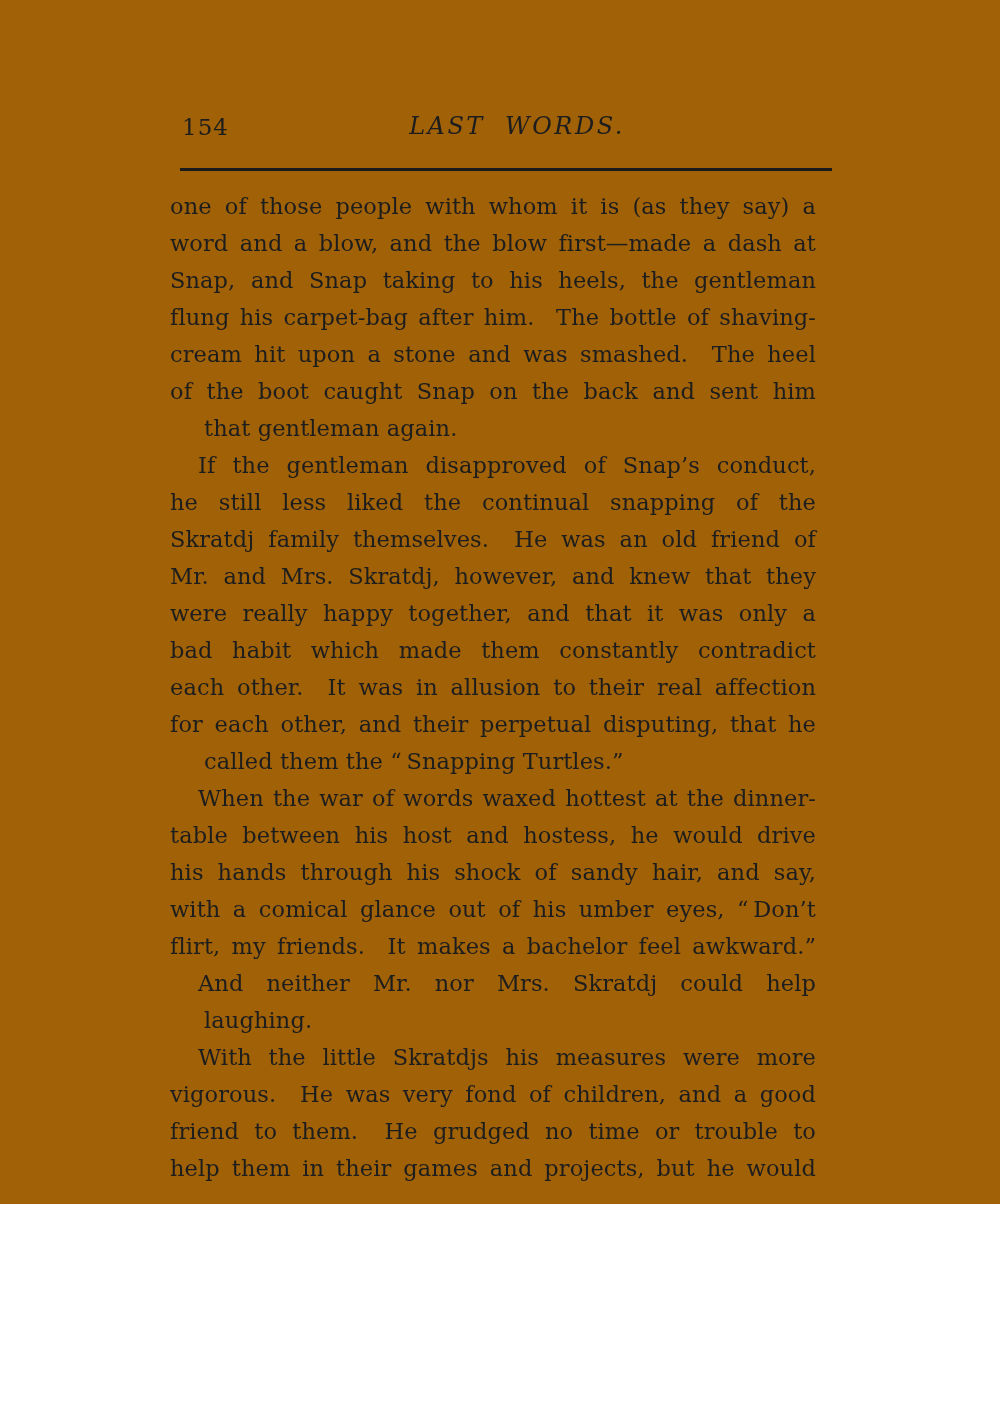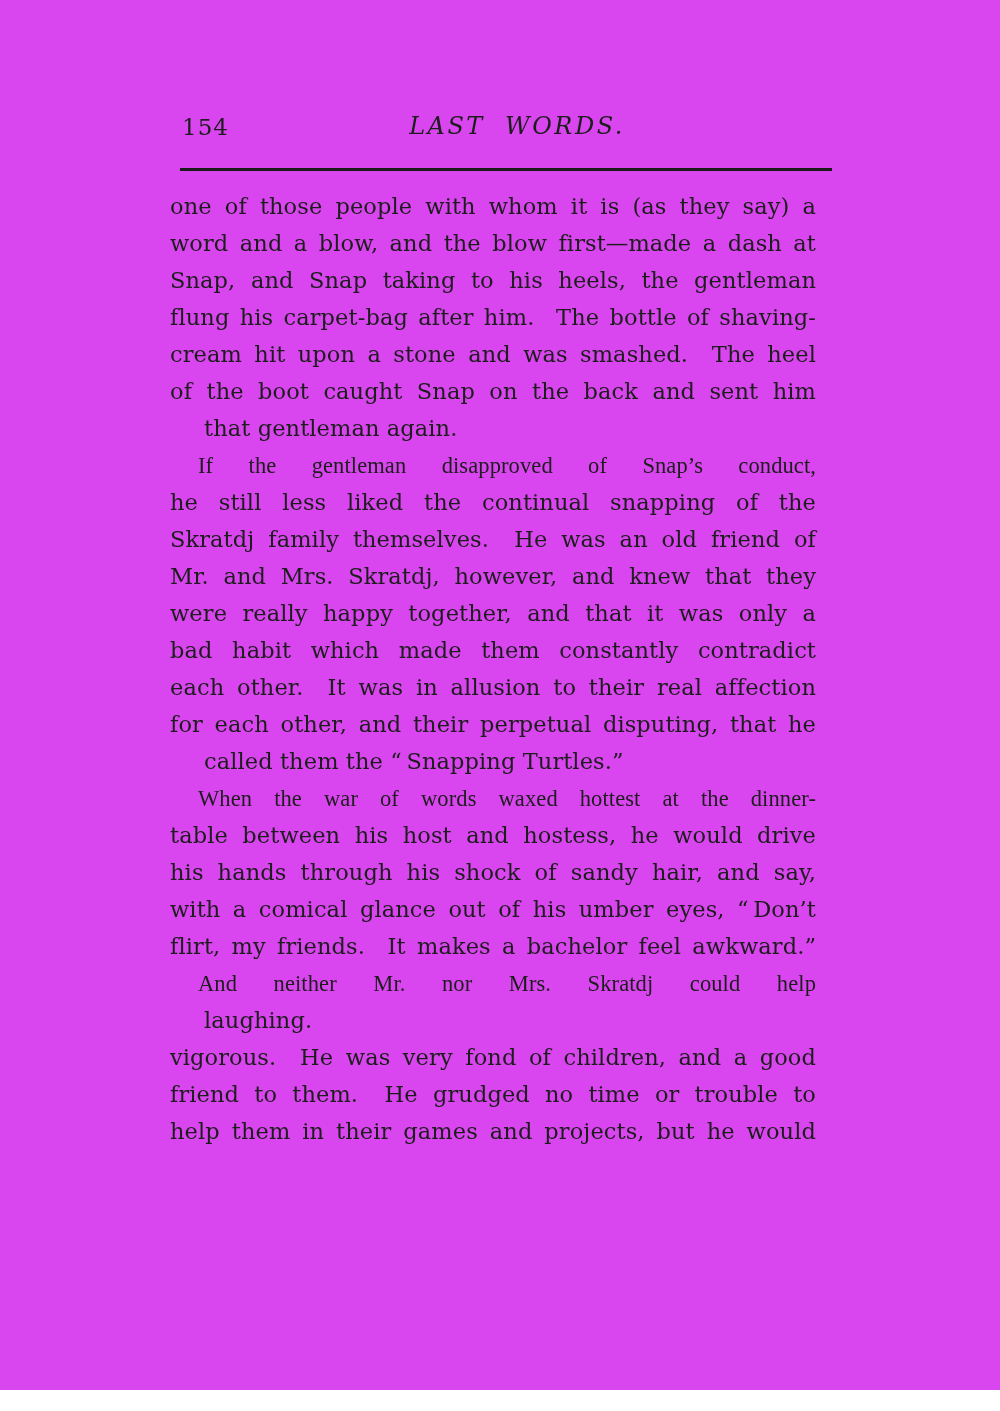--- a/index.html
+++ b/index.html
@@ -3,22 +3,22 @@
 <meta charset="utf-8">
 <style>
   html, body {
     margin: 0;
     padding: 0;
     background: #ffffff;
   }
   #page {
     position: relative;
     width: 1000px;
-    height: 1390px;
-    background: #d946ef;
+    height: 1204px;
+    background: #a16207;
     overflow: hidden;
     font-family: "DejaVu Serif", "Liberation Serif", serif;
     color: #1d1d1d;
   }
   .page-number {
     position: absolute;
     left: 182px;
     top: 114px;
     font-size: 23px;
     letter-spacing: 1px;
@@ -56,21 +56,20 @@
     text-align: justify;
     text-align-last: justify;
     white-space: nowrap;
   }
   .line.end {
     text-align-last: left;
     margin-left: 34px;
   }
   .line.indent {
     text-indent: 28px;
-    font-family: Liberation Serif, serif;
   }
   .scan-artifact {
     position: absolute;
     left: 779px;
     top: 1398px;
     width: 190px;
     height: 9px;
     background: #0e0e0e;
     transform: rotate(-0.6deg);
     border-radius: 2px;
@@ -109,20 +108,21 @@
 
     <div class="line indent">When the war of words waxed hottest at the dinner-</div>
     <div class="line">table between his host and hostess, he would drive</div>
     <div class="line">his hands through his shock of sandy hair, and say,</div>
     <div class="line">with a comical glance out of his umber eyes, “ Don’t</div>
     <div class="line">flirt, my friends.  It makes a bachelor feel awkward.”</div>
 
     <div class="line indent">And neither Mr. nor Mrs. Skratdj could help</div>
     <div class="line end">laughing.</div>
 
+    <div class="line indent">With the little Skratdjs his measures were more</div>
     <div class="line">vigorous.  He was very fond of children, and a good</div>
     <div class="line">friend to them.  He grudged no time or trouble to</div>
     <div class="line">help them in their games and projects, but he would</div>
   </div>
 
   <div class="scan-artifact"></div>
 
 </div>
 
 </body></html>

